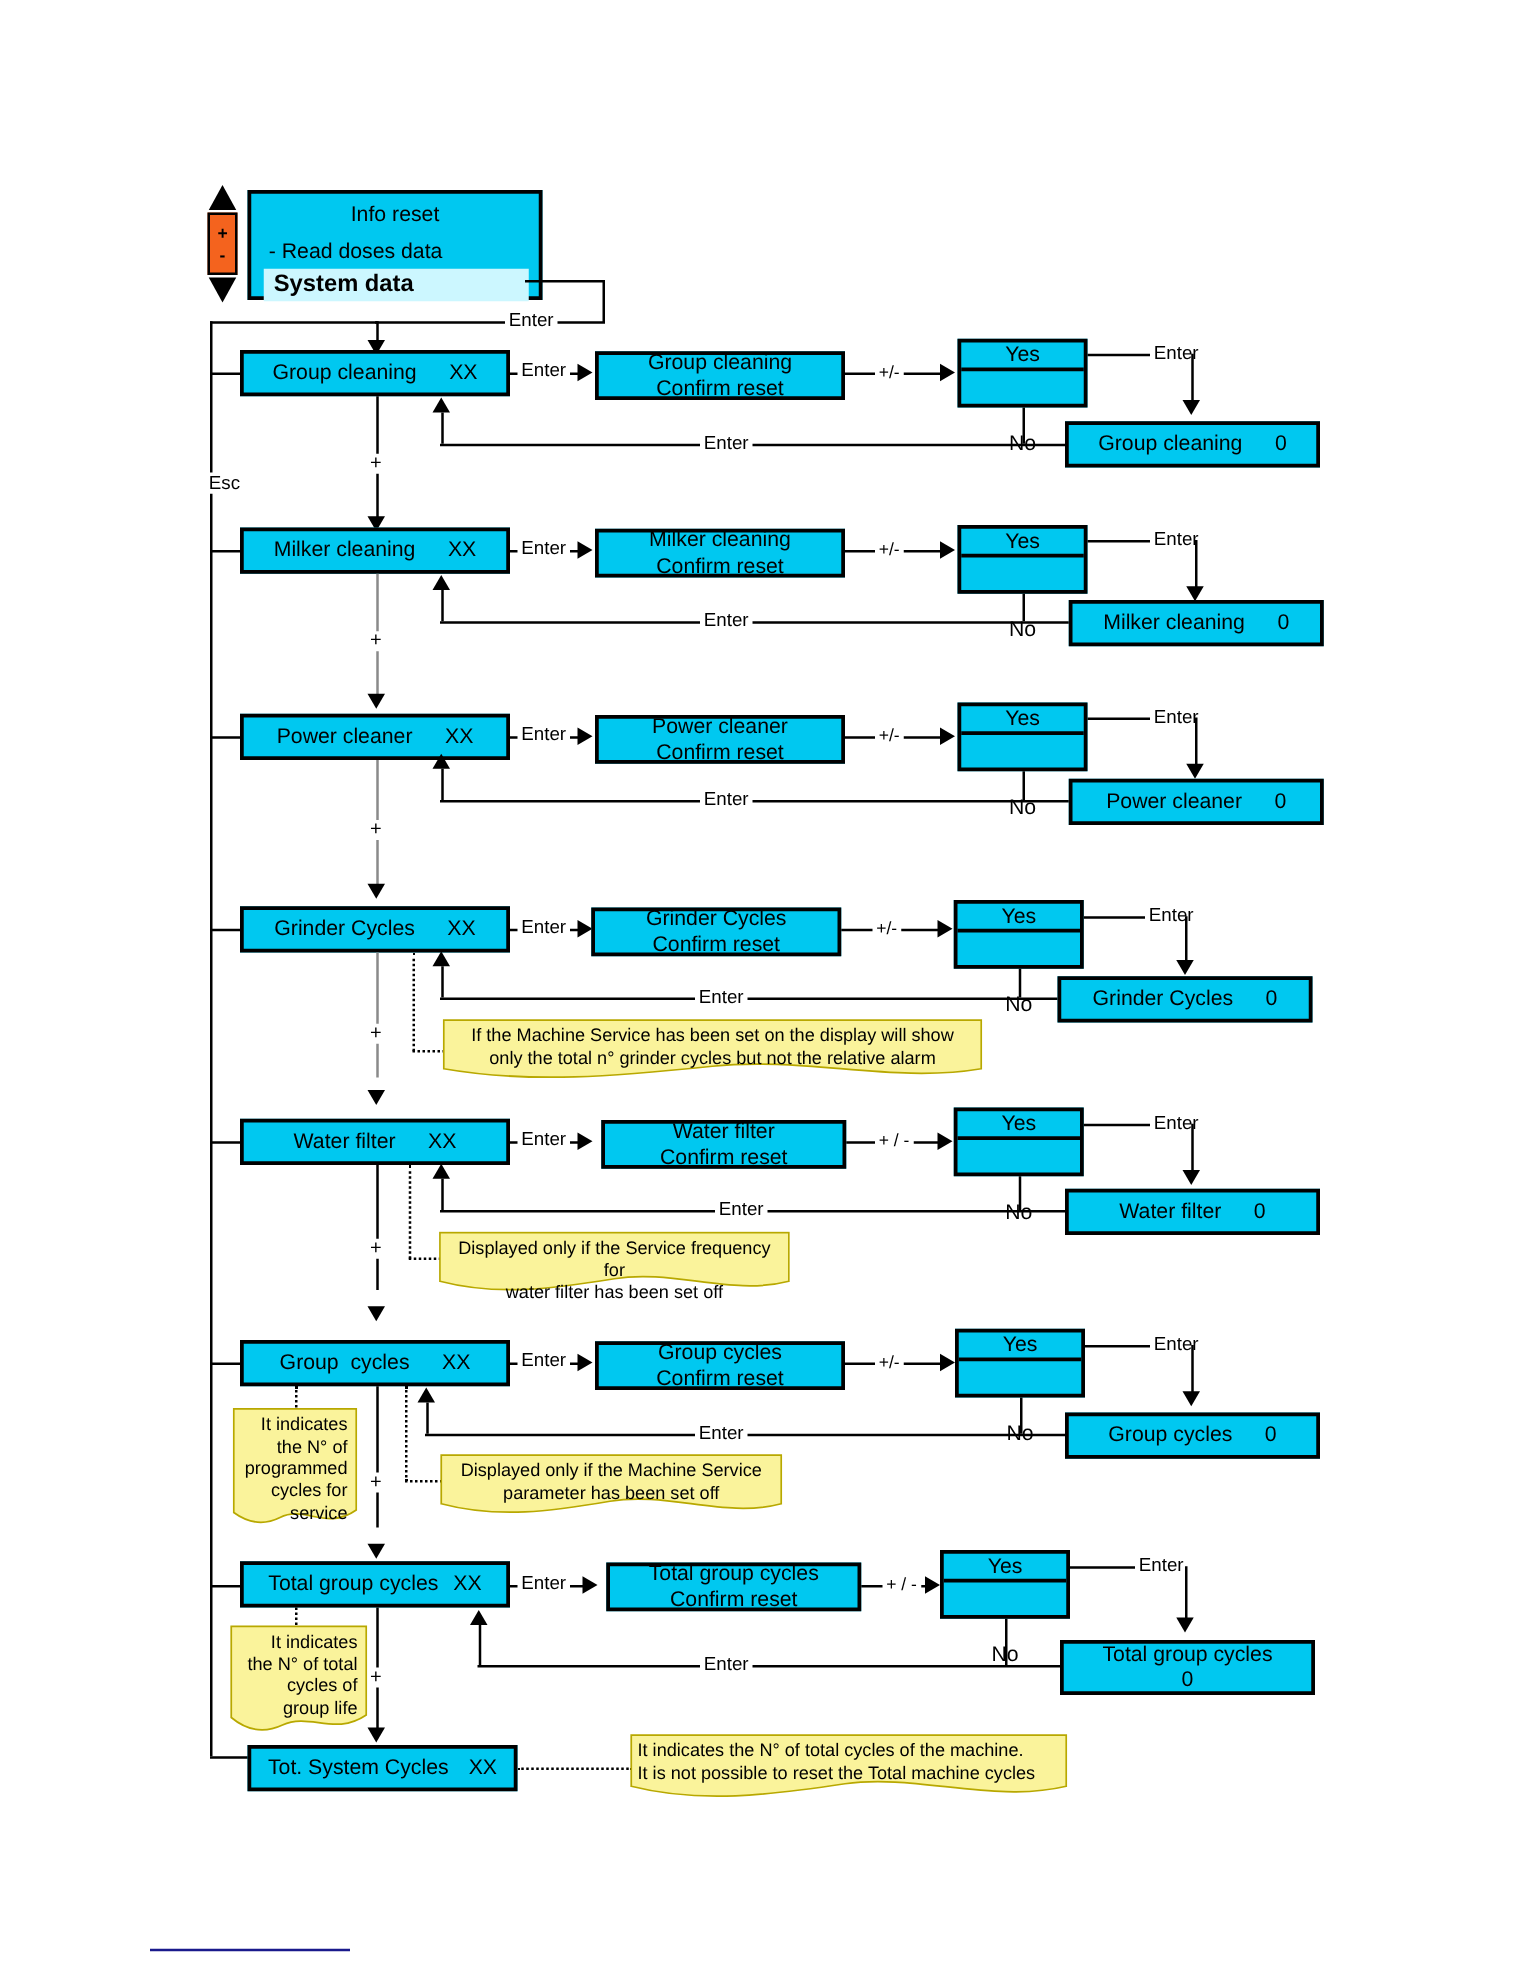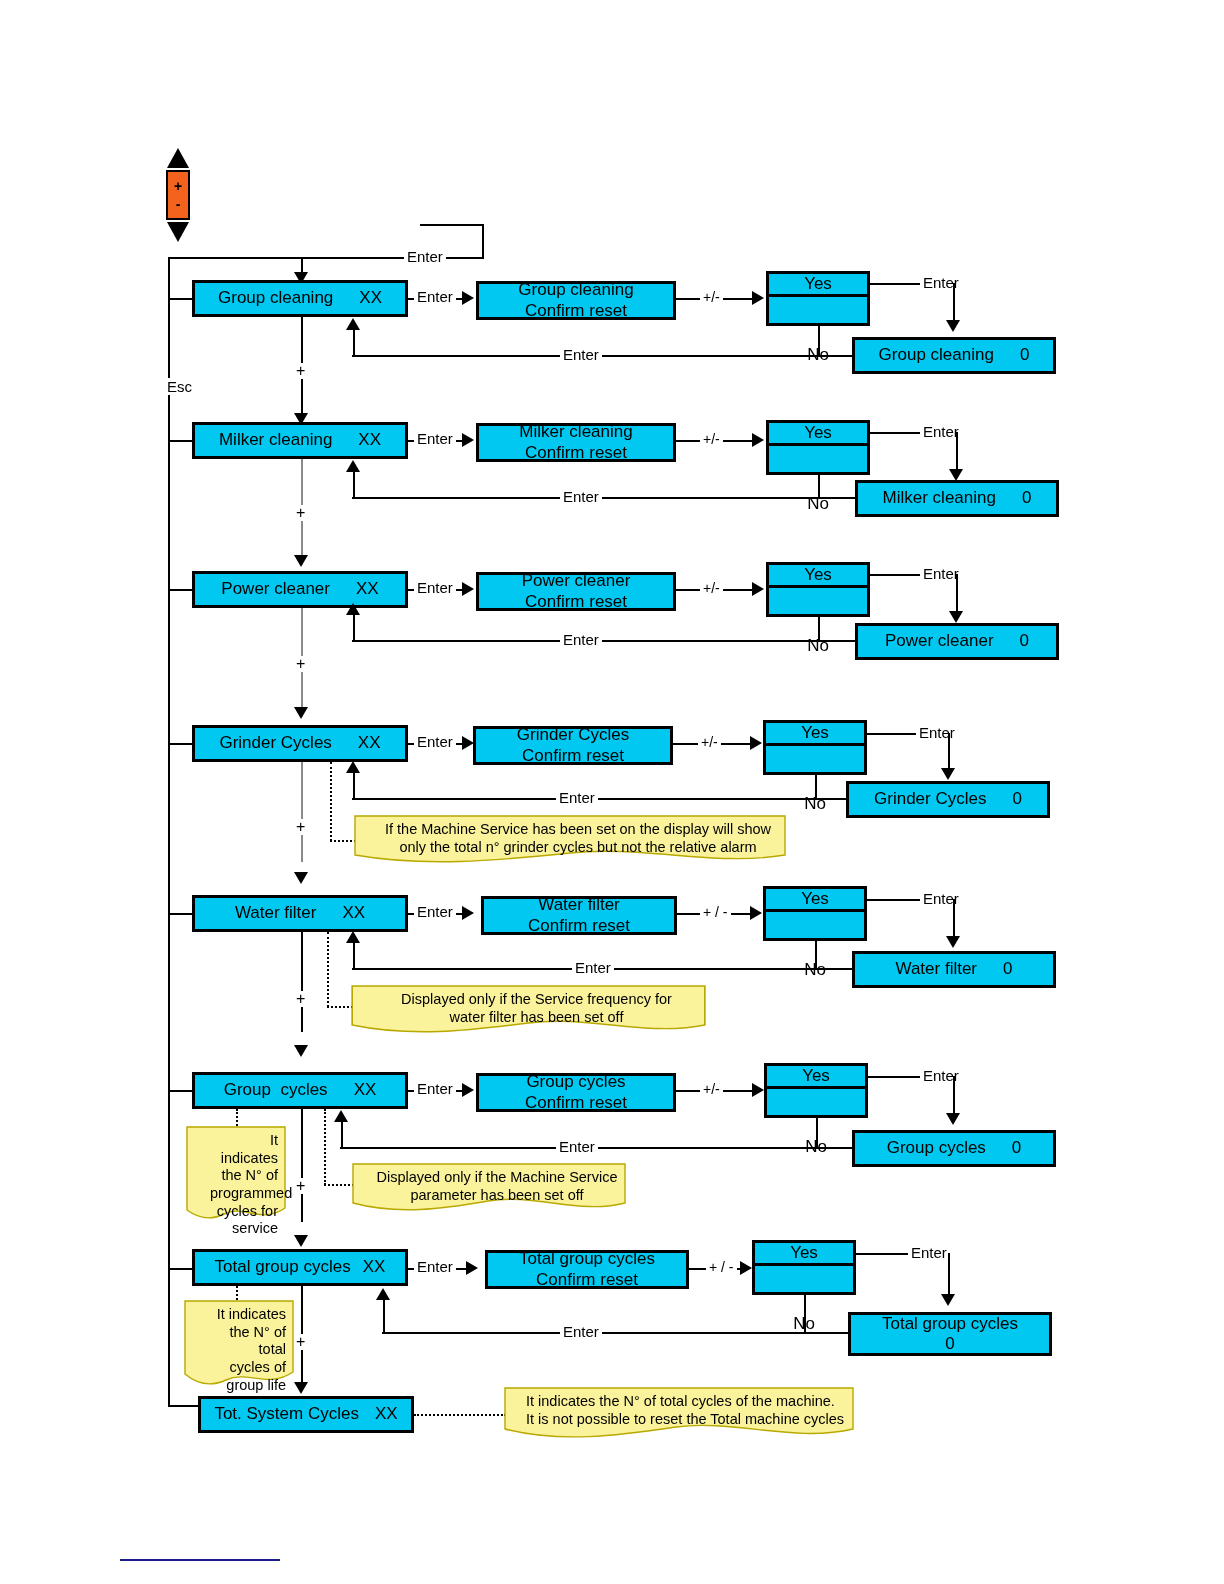--- a/index.html
+++ b/index.html
@@ -75,21 +75,20 @@
 
   
   .note{
     position:absolute;box-sizing:border-box;
     font-size:14.5px;line-height:1.22;color:#000;text-align:center;
   }
   .note .shape{position:absolute;left:0;top:0;width:100%;height:100%;}
   .note .txt{
     position:relative;z-index:2;padding:6px 8px 0 8px;
     white-space:pre-line;
-    margin-left:16px;
   }
   .note.left .txt{text-align:right;}
 
   
   .h{position:absolute;height:0;border-top:2px solid #000;}
   .v{position:absolute;width:0;border-left:2px solid #000;}
   .vg{position:absolute;width:0;border-left:2px solid #8a8a8a;}
   .hd{position:absolute;height:0;border-top:2px dotted #000;}
   .vd{position:absolute;width:0;border-left:2px dotted #000;}
 
@@ -119,20 +118,25 @@
 
   <div class="rocker">
     <div class="tri-up"></div>
     <div class="body">
       <span class="p">+</span>
       <span>-</span>
     </div>
     <div class="tri-dn"></div>
   </div>
 
+  <div class="panel" style="left:198px;top:152px;width:236px;height:88px;">
+    <div class="title">Info reset</div>
+    <div class="line1">- Read doses data</div>
+    <div class="sel">System data</div>
+  </div>
 
   <div class="h" style="left:420px;top:224px;width:64px;"></div>
   <div class="v" style="left:482px;top:224px;height:34px;"></div>
   <div class="h" style="left:300px;top:257px;width:184px;"></div>
   <div class="lab" style="left:404px;top:248px;">Enter</div>
   <div class="v" style="left:301px;top:257px;height:22px;"></div>
   <div class="arr-d" style="left:294px;top:272px;"></div>
 
   <div class="v" style="left:168px;top:257px;height:1148px;"></div>
   <div class="h" style="left:168px;top:257px;width:134px;"></div>
@@ -345,21 +349,21 @@
   <div class="lab" style="left:572px;top:959px;">Enter</div>
   <div class="v" style="left:353px;top:943px;height:25px;"></div>
   <div class="arr-u" style="left:346px;top:931px;"></div>
   <div class="v" style="left:815px;top:941px;height:27px;"></div>
   <div class="v" style="left:301px;top:932px;height:100px;"></div>
   <div class="plus" style="left:294px;top:991px;">+</div>
   <div class="arr-d" style="left:294px;top:1045px;"></div>
   <div class="vd" style="left:327px;top:932px;height:75px;"></div>
   <div class="hd" style="left:327px;top:1006px;width:26px;"></div>
 
-  <div class="note" style="left:351px;top:985px;width:355px;height:48px;">
+  <div class="note" style="left:351px;top:985px;width:281px;height:48px;">
     <svg class="shape" viewBox="0 0 300 48" preserveAspectRatio="none">
       <path d="M1,1 L299,1 L299,40 C250,52 200,30 150,38 C98,46 50,52 1,40 Z" fill="#faf39b" stroke="#b8a800" stroke-width="1.4"></path>
     </svg>
     <div class="txt">Displayed only if  the Service frequency for
 water filter has been set off</div>
   </div>
 
   <div class="h" style="left:168px;top:1090px;width:26px;"></div>
   <div class="cbox menubox" style="left:192px;top:1072px;width:216px;height:37px;">
     <div class="inner">

